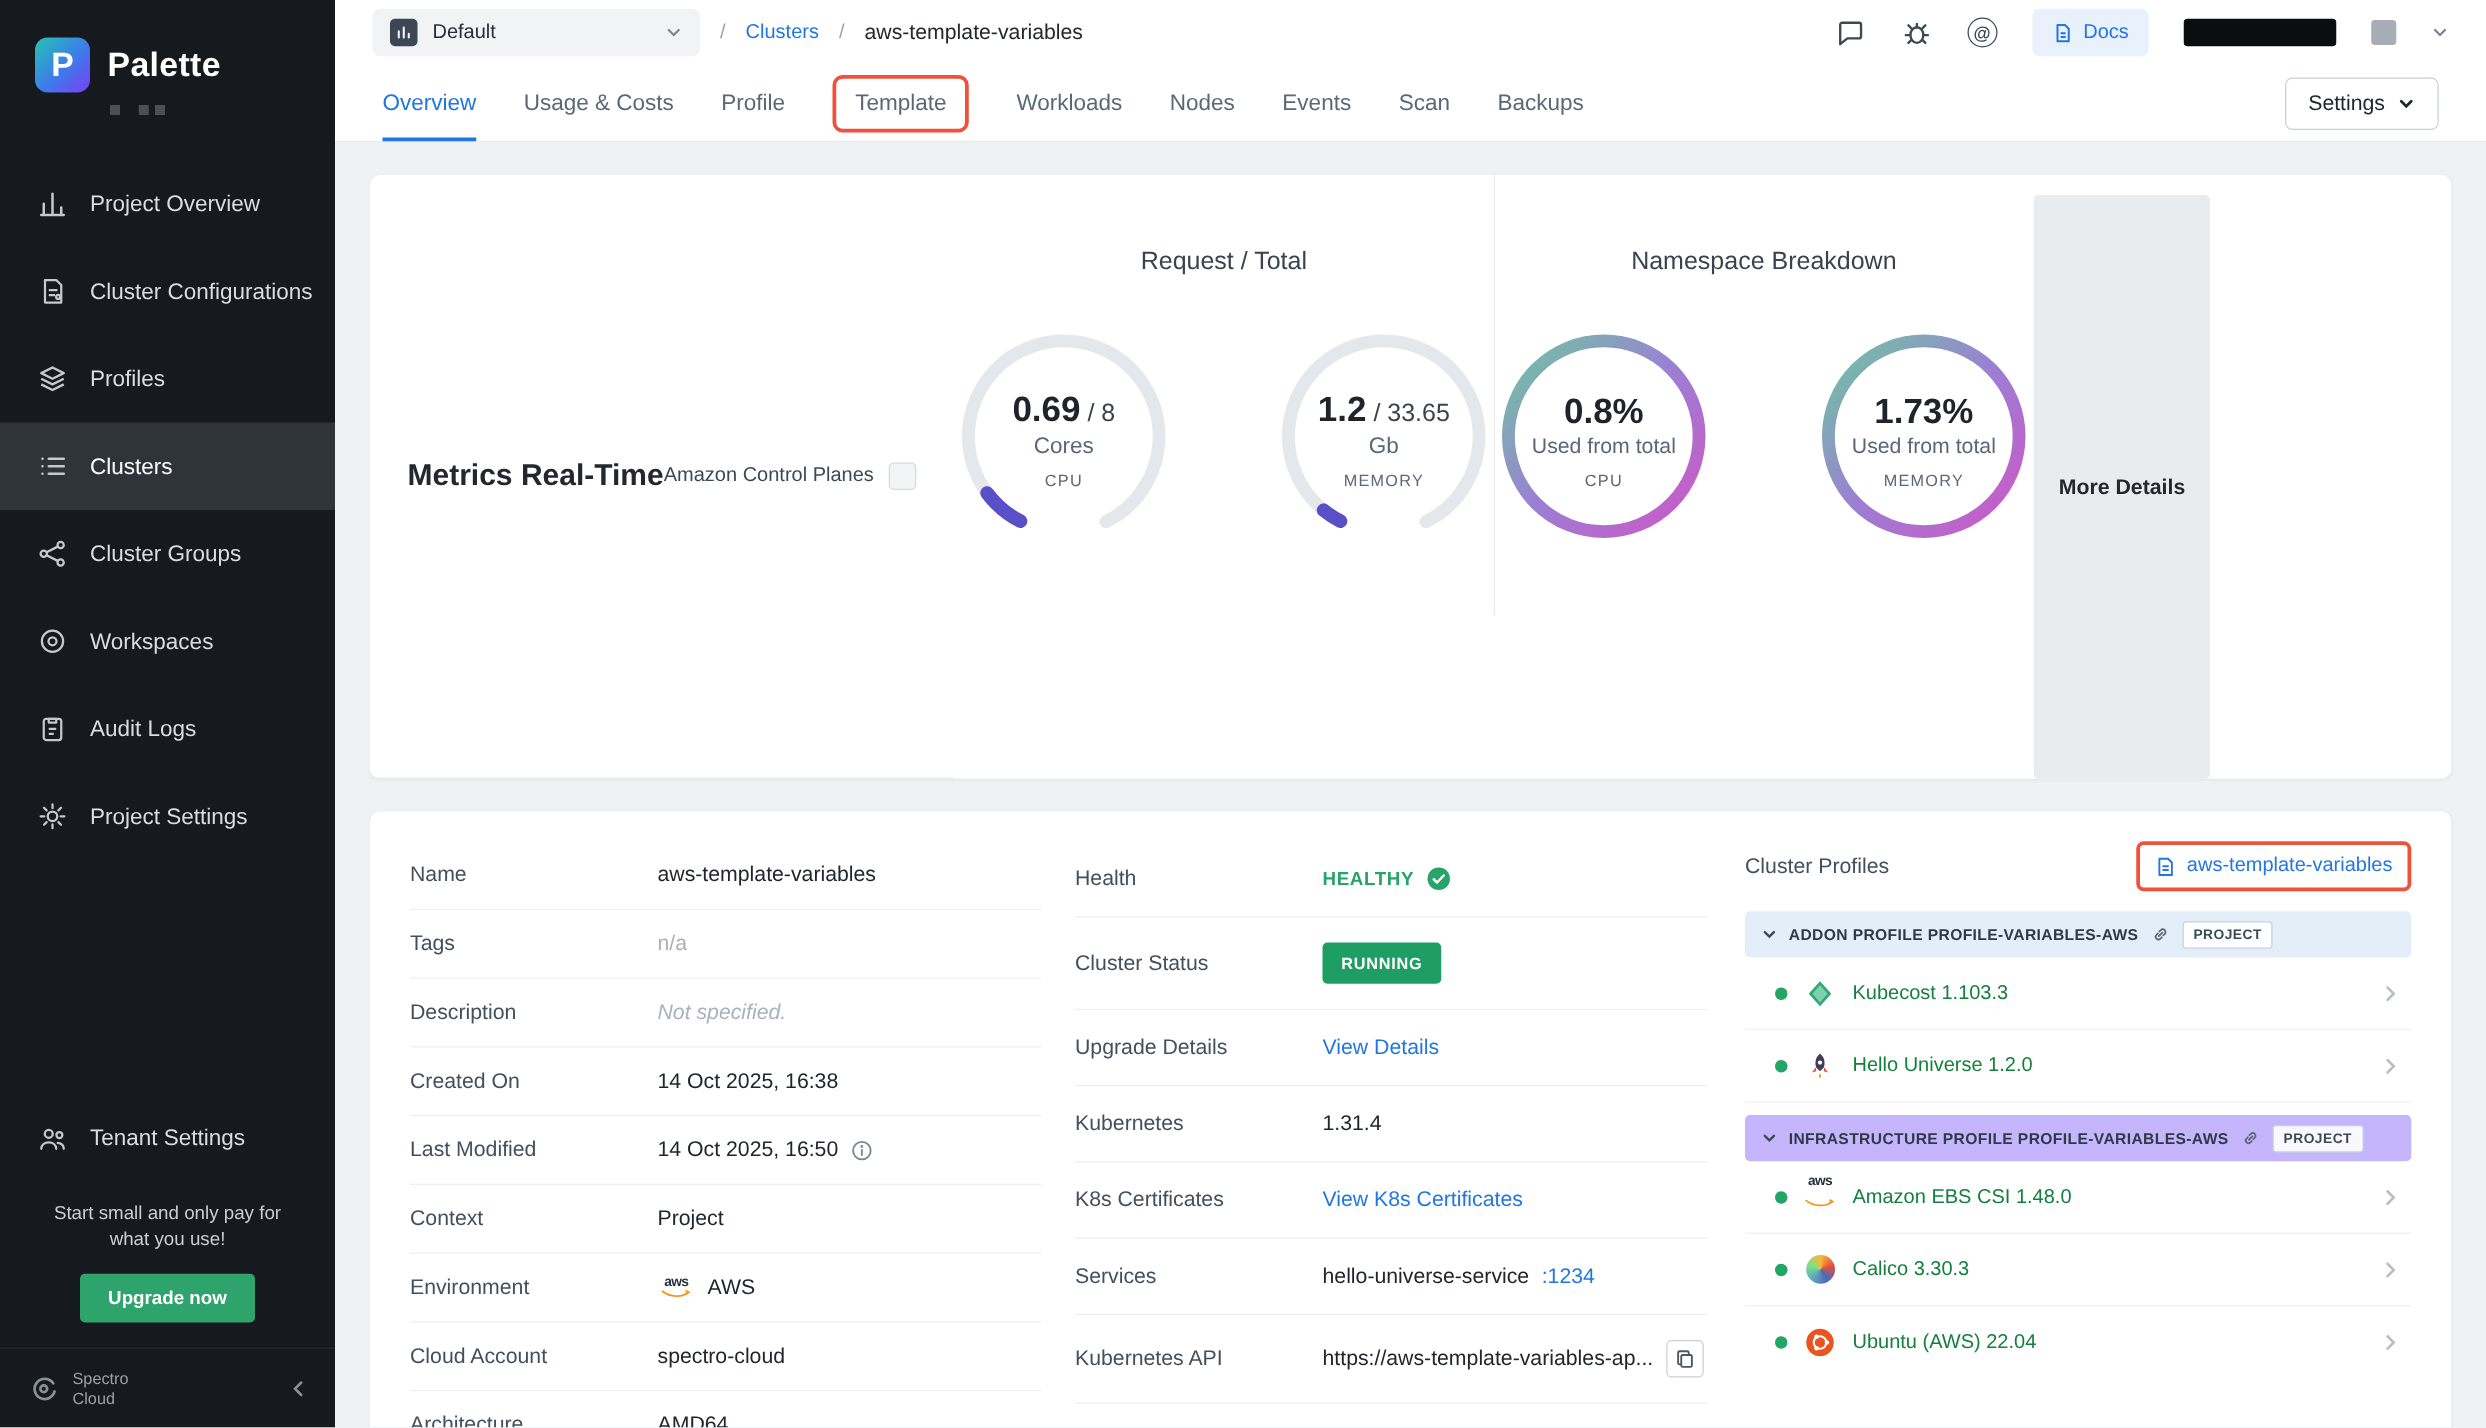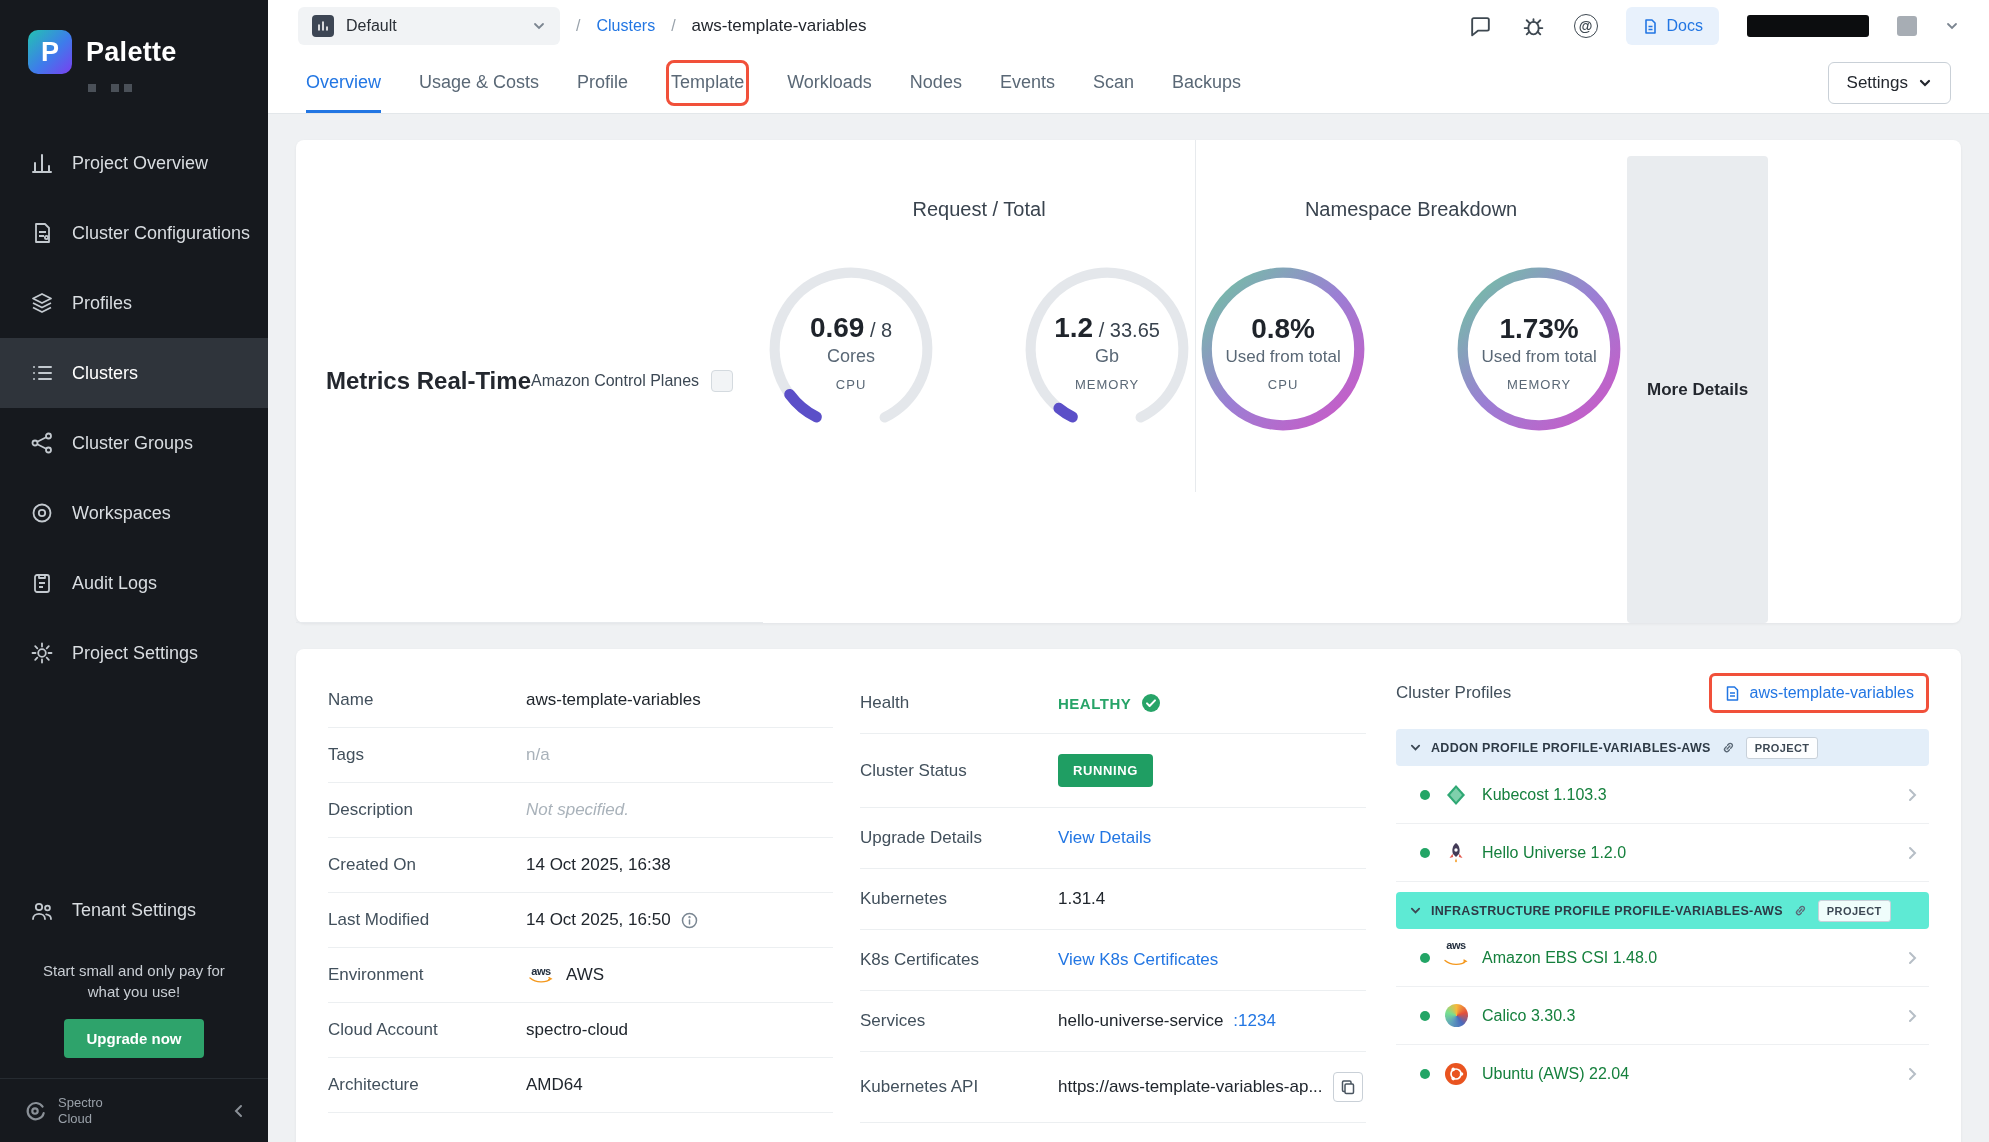--- a/index.html
+++ b/index.html
@@ -49,21 +49,21 @@
   .at-icon { width:24px; height:24px; border:1.8px solid #3E4851; border-radius:50%; color:#3E4851; font-size:14px; font-weight:bold; display:flex; align-items:center; justify-content:center; cursor:pointer; }
   .docs-btn { height:38px; background:#E8F1FC; border:none; border-radius:6px; color:#2276E3; font-size:16px; font-weight:500; display:flex; align-items:center; gap:8px; padding:0 16px; cursor:pointer; font-family:inherit; }
   .docs-btn svg { width:17px; height:17px; }
   .redacted { width:122px; height:22px; background:#0C0D0F; border-radius:3px; }
   .user-sq { width:20px; height:20px; background:#A7ADB4; border-radius:3px; }
 
   .tabbar { height:62px; background:#fff; display:flex; align-items:center; padding:0 38px; gap:38px; border-bottom:1px solid #E3E7EA; flex-shrink:0; }
   .tab { font-size:18px; color:#5A6876; height:100%; display:flex; align-items:center; position:relative; cursor:pointer; white-space:nowrap; }
   .tab.active { color:#2276E3; font-weight:500; }
   .tab.active::after { content:""; position:absolute; left:0; right:0; bottom:0; height:3px; background:#2276E3; }
-  .tab.hl { height:46px; align-self:center; border:3px solid #F1503A; border-radius:8px; padding:0 2px; }
+  .tab.hl { height:46px; align-self:center; border:3px solid #F1503A; border-radius:8px; padding:0 15px; }
   .settings-btn { margin-left:auto; height:42px; background:#fff; border:1px solid #C9D0D7; border-radius:6px; font-size:17px; font-weight:500; color:#23272E; display:flex; align-items:center; gap:10px; padding:0 18px; cursor:pointer; font-family:inherit; }
   .settings-btn svg { width:14px; height:14px; color:#23272E; }
 
   .content { flex:1; padding:26px 28px; overflow:hidden; }
   .card { background:#fff; border-radius:8px; box-shadow:0 1px 3px rgba(16,24,40,.06); }
 
   
   .metrics-card { height:483px; display:flex; flex-direction:row; }
   .card-head { display:flex; align-items:center; justify-content:space-between; padding:20px 30px; border-bottom:1px solid #E7EAED; }
   .card-title { font-size:24px; font-weight:600; color:#23272E; }
@@ -115,21 +115,21 @@
   
   .cp-head { display:flex; align-items:center; justify-content:space-between; }
   .cp-title { font-size:17px; color:#42505C; }
   .cp-linkbox { display:inline-flex; align-items:center; gap:8px; border:3px solid #F1503A; border-radius:6px; padding:8px 12px; cursor:pointer; }
   .cp-linkbox svg { width:17px; height:17px; color:#2276E3; }
   .cp-link { color:#2276E3; font-size:16px; font-weight:500; }
   .pgroup { margin-top:16px; }
   .pgroup + .pgroup { margin-top:10px; }
   .pg-header { display:flex; align-items:center; gap:10px; height:37px; border-radius:4px; padding:0 12px 0 14px; font-size:12.5px; font-weight:bold; letter-spacing:.3px; color:#2E3A46; cursor:pointer; }
   .pg-header.blue { background:#E3EEF9; }
-  .pg-header.purple { background:#5eead4; }
+  .pg-header.purple { background:#c4b5fd; }
   .pg-header .chev-d { width:11px; height:11px; color:#3C4854; flex-shrink:0; }
   .pg-header .chev-d svg { width:11px; height:11px; display:block; }
   .pg-header .link-ic { width:15px; height:15px; color:#5A6876; flex-shrink:0; }
   .pg-header .link-ic svg { width:15px; height:15px; display:block; }
   .pg-badge { background:rgba(255,255,255,.9); border:1px solid #C8D1DA; border-radius:3px; font-size:11px; font-weight:bold; color:#3C4854; padding:4px 8px; letter-spacing:.4px; }
   .pitem { display:flex; align-items:center; gap:13px; height:58px; padding:0 10px 0 24px; border-bottom:1px solid #EEF0F2; cursor:pointer; }
   .pdot { width:10px; height:10px; border-radius:50%; background:#23A566; flex-shrink:0; }
   .picon { width:26px; height:26px; display:flex; align-items:center; justify-content:center; flex-shrink:0; }
   .picon svg { width:24px; height:24px; display:block; }
   .pname { font-size:16px; color:#15803d; white-space:nowrap; overflow:hidden; text-overflow:ellipsis; }
@@ -458,20 +458,26 @@
               <span class="info-ic">
                   <svg viewBox="0 0 17 17" fill="none" stroke="currentColor" stroke-width="1.5" stroke-linecap="round">
                     <circle cx="8.5" cy="8.5" r="7"></circle>
                     <path d="M8.5 8v4"></path>
                     <circle cx="8.5" cy="5.2" r=".4" fill="currentColor"></circle>
                   </svg>
                 </span>
             </div>
           </div>
           <div class="drow">
+            <div class="dlabel">Context</div>
+            <div class="dvalue">
+                <span>Project</span>
+              </div>
+          </div>
+          <div class="drow">
             <div class="dlabel">Environment</div>
             <div class="dvalue">
               <span class="aws-badge">
                   <span class="aws-word">aws</span>
                   <svg viewBox="0 0 24 7" fill="none">
                     <path d="M1 1c6 5 16 5 21 .8M20 .6l2 1.2-2.3.9" stroke="#F4981D" stroke-width="1.4" stroke-linecap="round"></path>
                   </svg>
                 </span>
               <span>AWS</span>
             </div>

